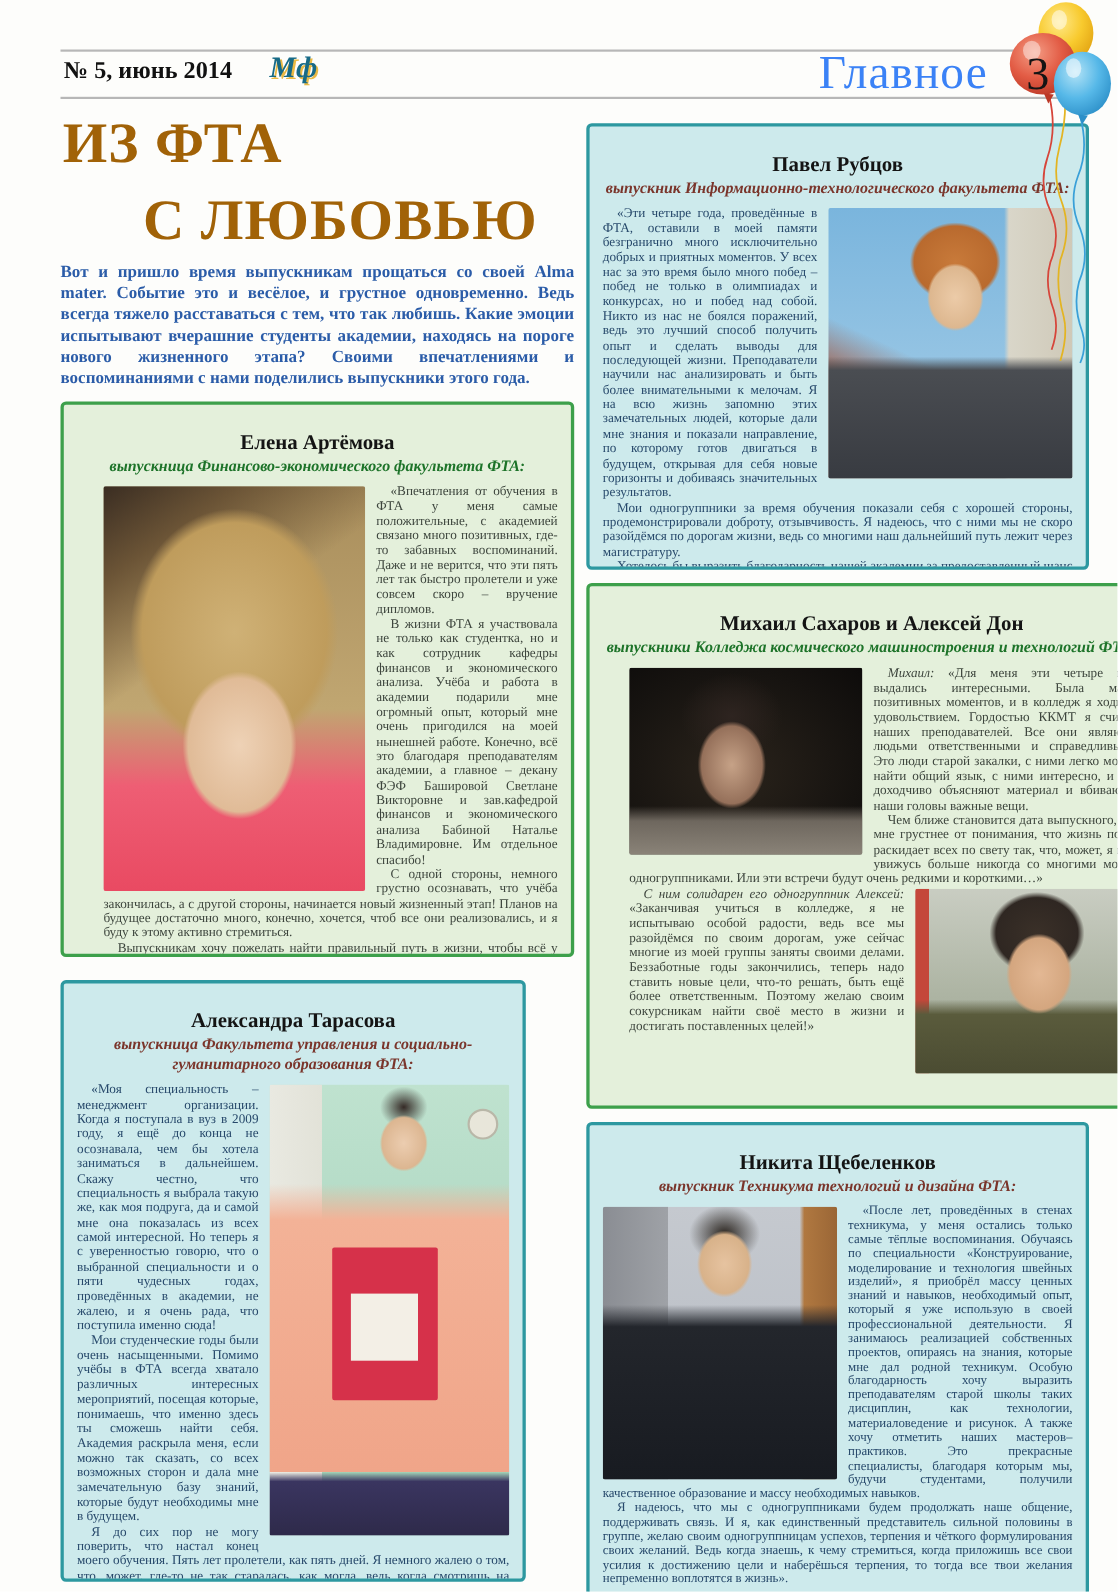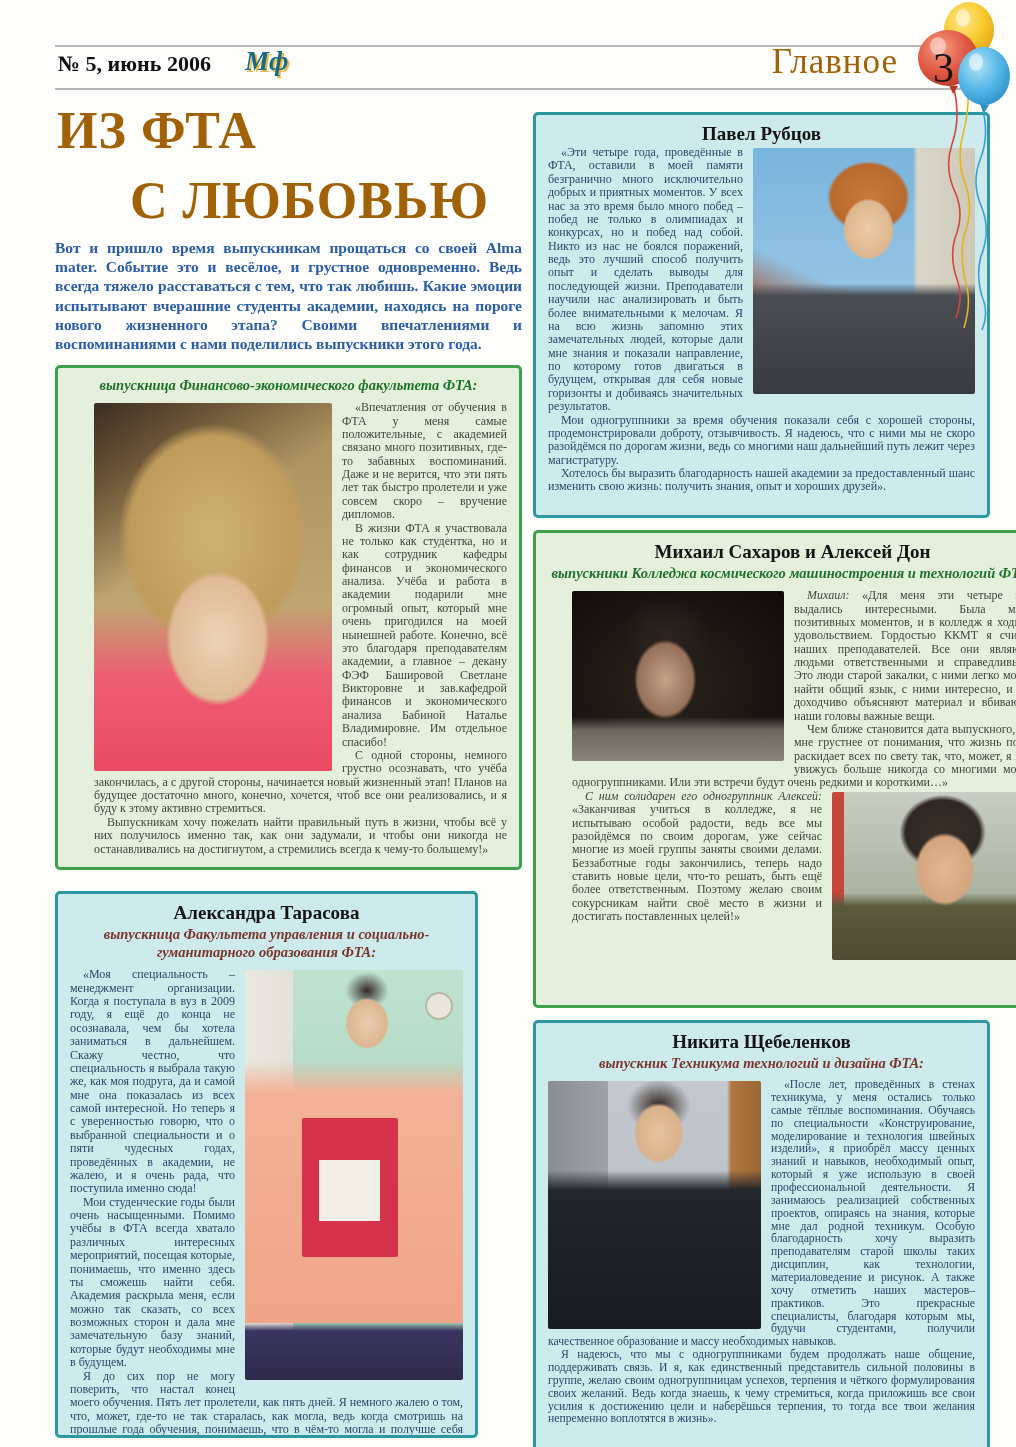--- a/index.html
+++ b/index.html
@@ -6,33 +6,33 @@
   .page{position:relative;width:1016px;height:1447px;margin:0 auto;background:#fdfdfb;
         font-family:"Liberation Serif",serif;overflow:hidden;}
 
   
   .rule{position:absolute;left:55px;right:50px;height:2px;background:#b7b7b7;}
   .rule-top{top:45px;}
   .rule-bottom{top:88px;}
   .issue{position:absolute;left:58px;top:51px;font-size:22px;font-weight:bold;color:#111;}
   .logo{position:absolute;left:245px;top:46px;font-size:27px;font-weight:bold;font-style:italic;
         color:#176a86;text-shadow:2px 2px 0 #e9b944;}
-  .section{position:absolute;right:118px;top:42px;font-size:35px;color:#a16207;letter-spacing:1px;}
+  .section{position:absolute;right:118px;top:42px;font-size:43px;color:#3b82f6;letter-spacing:1px;}
   .balloons{position:absolute;right:0;top:0;width:120px;height:352px;z-index:6;}
   .pagenum{position:absolute;right:62px;top:44px;font-size:42px;color:#141414;z-index:7;}
 
   
   .main-title{position:absolute;left:57px;top:96px;margin:0;font-size:52px;line-height:1.35;
               font-weight:bold;color:#a16207;letter-spacing:1px;}
   .main-title .t2{margin-left:73px;}
   .intro{position:absolute;left:55px;top:238px;width:467px;margin:0;font-size:15.5px;line-height:1.24;
          font-weight:bold;color:#2b5ca8;text-align:justify;}
 
   
-  .box{position:absolute;border:3px solid;border-radius:5px;padding:8px 12px 10px;box-sizing:border-box;overflow:hidden;}
+  .box{position:absolute;border:3px solid;border-radius:5px;padding:24px 12px 10px;box-sizing:border-box;overflow:hidden;}
   .box.green{border-color:#3da04b;background:#e4f0db;}
   .box.cyan{border-color:#2d98a0;background:#cdeaec;}
   .box h2{margin:0 0 1px;text-align:center;font-size:19px;color:#141414;}
   .role{margin:0 0 7px;text-align:center;font-weight:bold;font-style:italic;font-size:14.5px;line-height:1.25;}
   .green .role{color:#1d7329;}
   .cyan .role{color:#7a352b;}
   .body{font-size:12px;line-height:1.115;text-align:justify;}
   .green .body{color:#3d453d;margin-left:24px;}
   .cyan .body{color:#27496b;}
   .body p{margin:0;text-indent:13px;}
@@ -93,21 +93,21 @@
   #box-tarasova{left:55px;top:891px;width:423px;height:547px;}
   #box-shchebelenkov{left:533px;top:1020px;width:457px;height:544px;}
 </style>
 </head>
 <body>
 
 <div class="page">
 
   <div class="rule rule-top"></div>
   <div class="rule rule-bottom"></div>
-  <span class="issue">№ 5, июнь 2006</span>
+  <span class="issue">№ 5, июнь 2014</span>
   <span class="logo">Мф</span>
   <span class="section">Главное</span>
 
   <div class="balloons">
     <svg width="120" height="352" viewBox="0 0 120 352" xmlns="http://www.w3.org/2000/svg">
       <defs>
         <radialGradient id="gy" cx="38%" cy="32%" r="75%">
           <stop offset="0%" stop-color="#ffe98a"></stop>
             <stop offset="55%" stop-color="#f8ca2e"></stop>
             <stop offset="100%" stop-color="#e2a312"></stop>
@@ -137,32 +137,34 @@
       <path d="M84 104 l9 1 -5 8 z" fill="#2c8fc8"></path>
     </svg>
   </div>
   <span class="pagenum">3</span>
 
   <h1 class="main-title"><span>ИЗ ФТА</span><br>
     <span class="t2">С ЛЮБОВЬЮ</span></h1>
   <p class="intro">Вот и пришло время выпускникам прощаться со своей Alma mater. Событие это и весёлое, и грустное одновременно. Ведь всегда тяжело расставаться с тем, что так любишь. Какие эмоции испытывают вчерашние студенты академии, находясь на пороге нового жизненного этапа? Своими впечатлениями и воспоминаниями с нами поделились выпускники этого года.</p>
 
   <section class="box green" id="box-artemova">
+    <h2>Елена Артёмова</h2>
     <p class="role">выпускница Финансово-экономического факультета ФТА:</p>
     <div class="body">
       <div class="photo ph-left ph-artemova"></div>
     <p>«Впечатления от обучения в ФТА у меня самые положительные, с академией связано много позитивных, где-то забавных воспоминаний. Даже и не верится, что эти пять лет так быстро пролетели и уже совсем скоро – вручение дипломов.</p>
         <p>В жизни ФТА я участвовала не только как студентка, но и как сотрудник кафедры финансов и экономического анализа. Учёба и работа в академии подарили мне огромный опыт, который мне очень пригодился на моей нынешней работе. Конечно, всё это благодаря преподавателям академии, а главное – декану ФЭФ Башировой Светлане Викторовне и зав.кафедрой финансов и экономического анализа Бабиной Наталье Владимировне. Им отдельное спасибо!</p>
         <p>С одной стороны, немного грустно осознавать, что учёба закончилась, а с другой стороны, начинается новый жизненный этап! Планов на будущее достаточно много, конечно, хочется, чтоб все они реализовались, и я буду к этому активно стремиться.</p>
         <p>Выпускникам хочу пожелать найти правильный путь в жизни, чтобы всё у них получилось именно так, как они задумали, и чтобы они никогда не останавливались на достигнутом, а стремились всегда к чему-то большему!»</p>
       </div>
   </section>
 
   <section class="box cyan" id="box-rubtsov">
     <h2>Павел Рубцов</h2>
+    <p class="role">выпускник Информационно-технологического факультета ФТА:</p>
     <div class="body">
       <div class="photo ph-right ph-rubtsov"></div>
     <p>«Эти четыре года, проведённые в ФТА, оставили в моей памяти безгранично много исключительно добрых и приятных моментов. У всех нас за это время было много побед – побед не только в олимпиадах и конкурсах, но и побед над собой. Никто из нас не боялся поражений, ведь это лучший способ получить опыт и сделать выводы для последующей жизни. Преподаватели научили нас анализировать и быть более внимательными к мелочам. Я на всю жизнь запомню этих замечательных людей, которые дали мне знания и показали направление, по которому готов двигаться в будущем, открывая для себя новые горизонты и добиваясь значительных результатов.</p>
         <p>Мои одногруппники за время обучения показали себя с хорошей стороны, продемонстрировали доброту, отзывчивость. Я надеюсь, что с ними мы не скоро разойдёмся по дорогам жизни, ведь со многими наш дальнейший путь лежит через магистратуру.</p>
         <p>Хотелось бы выразить благодарность нашей академии за предоставленный шанс изменить свою жизнь: получить знания, опыт и хороших друзей».</p>
       </div>
   </section>
 
   <section class="box green" id="box-sakharov-don">
     <h2>Михаил Сахаров и Алексей Дон</h2>

